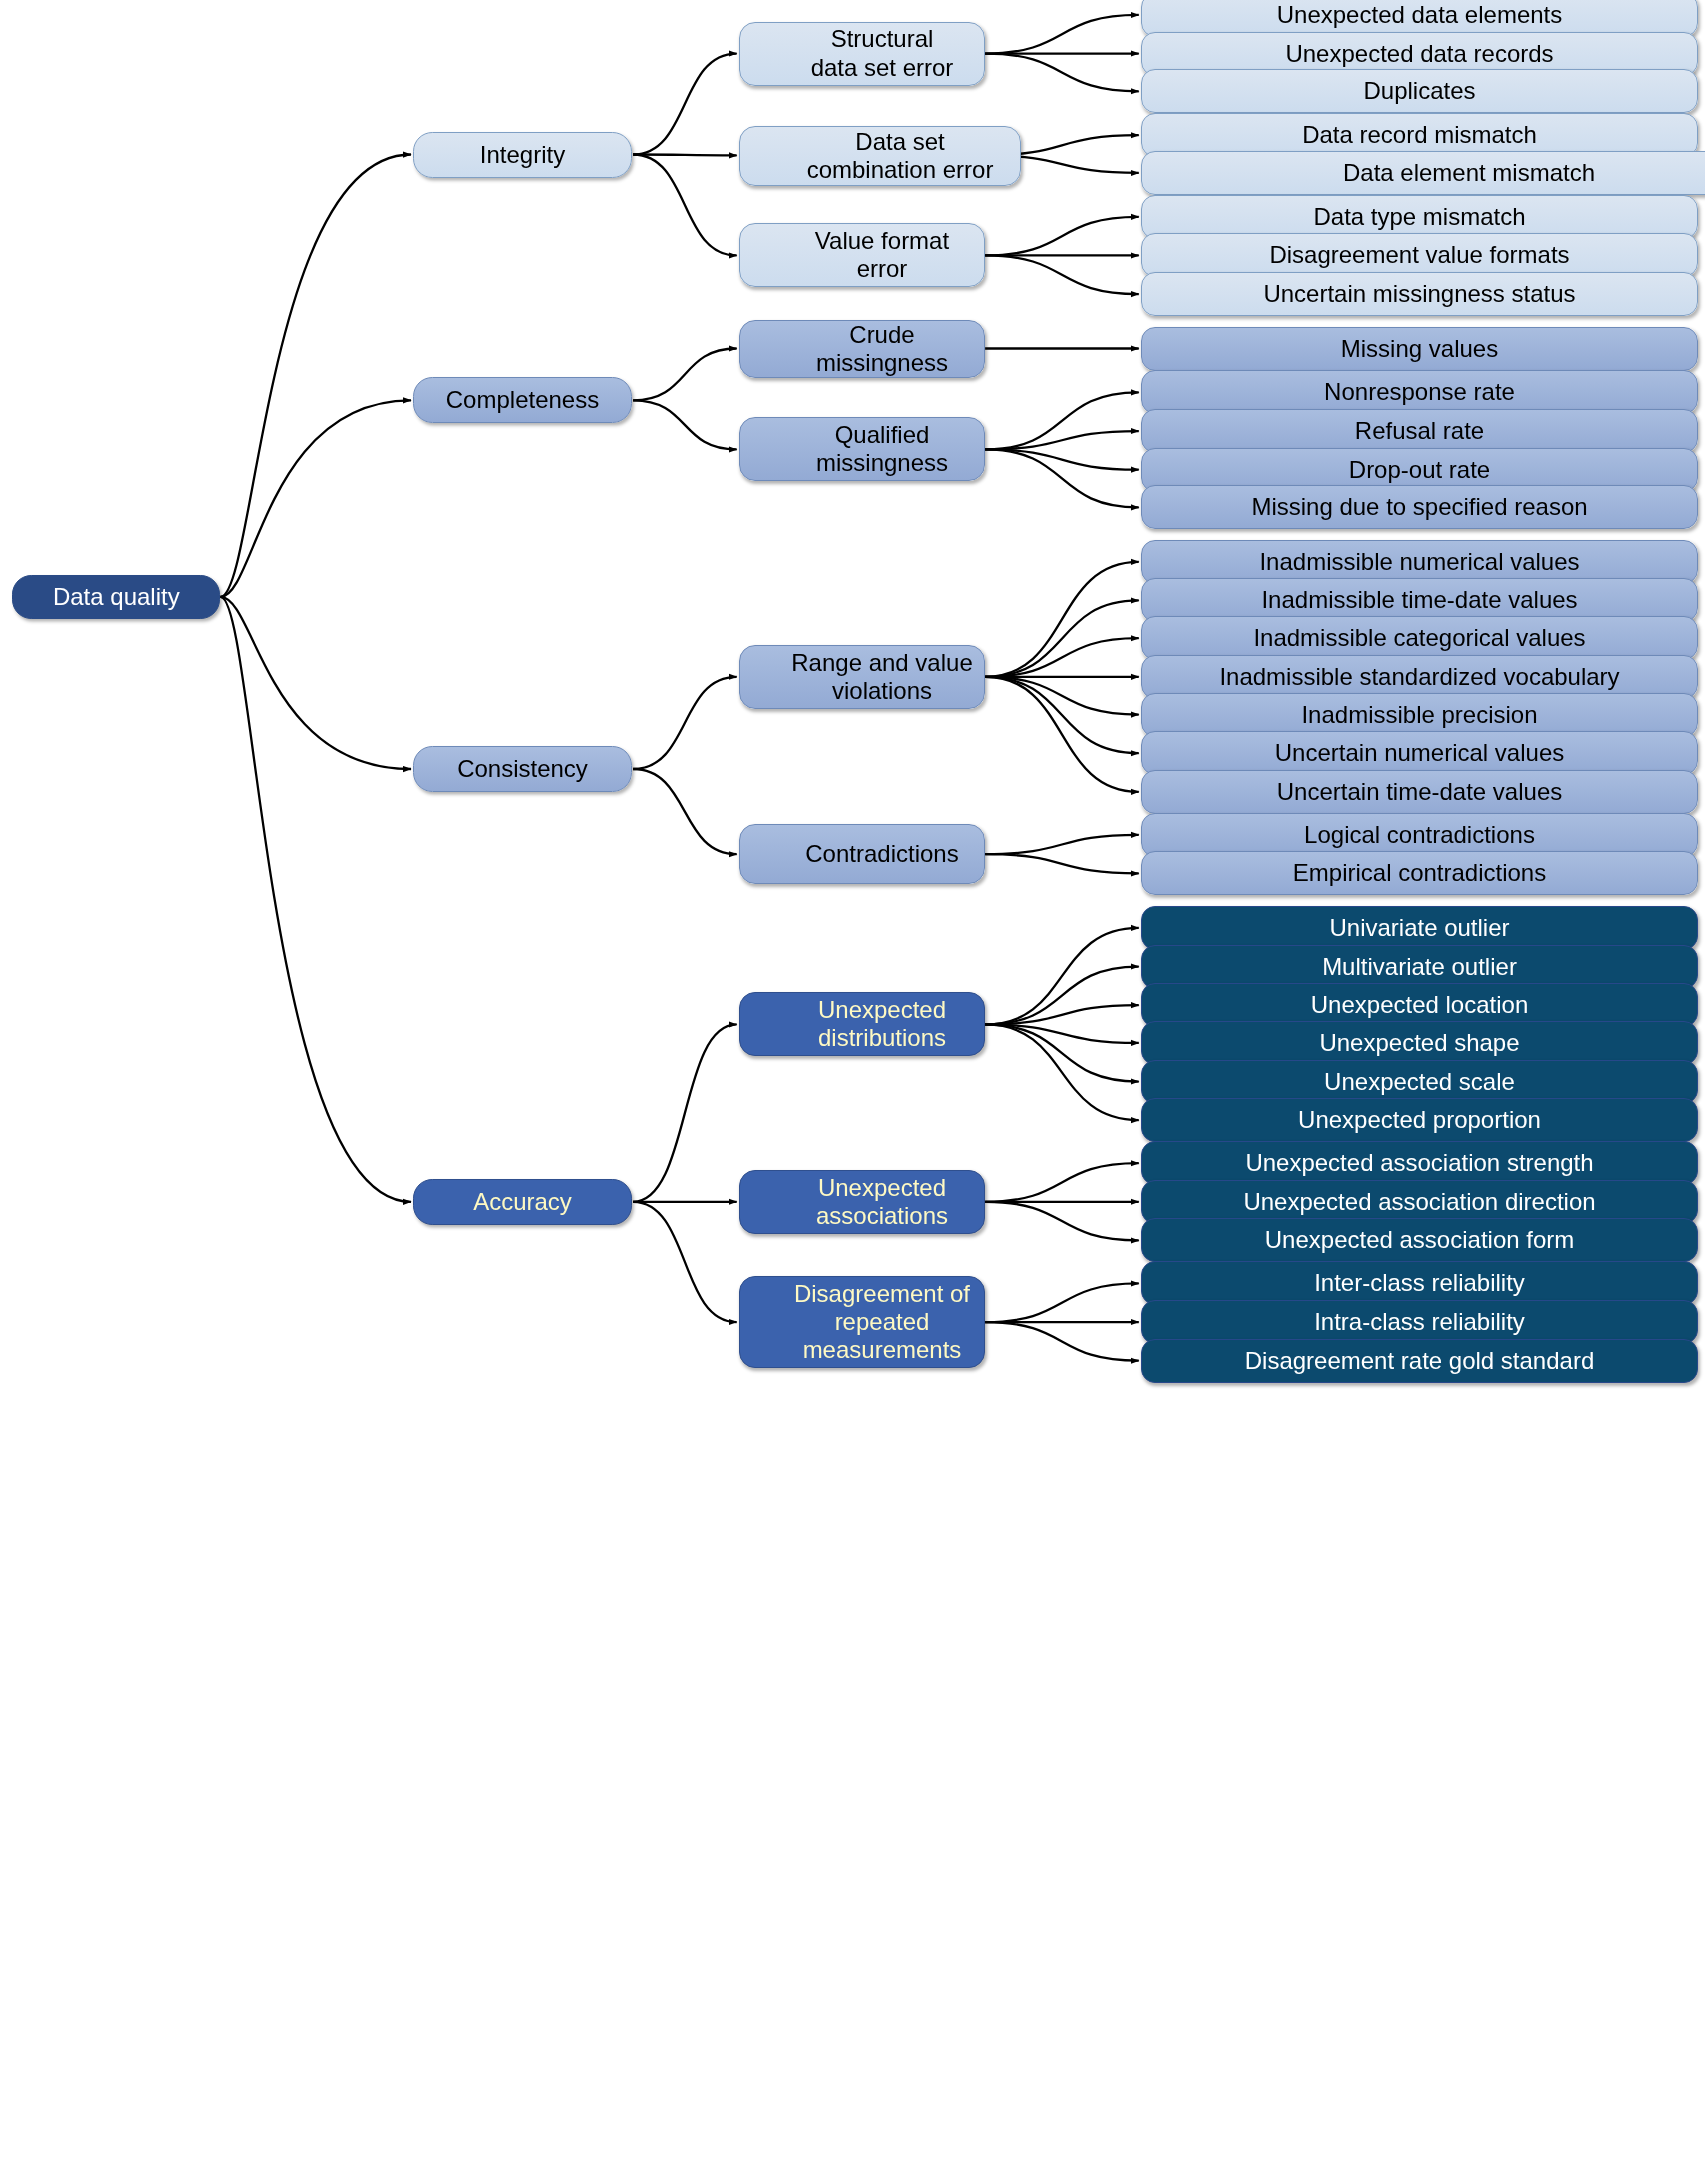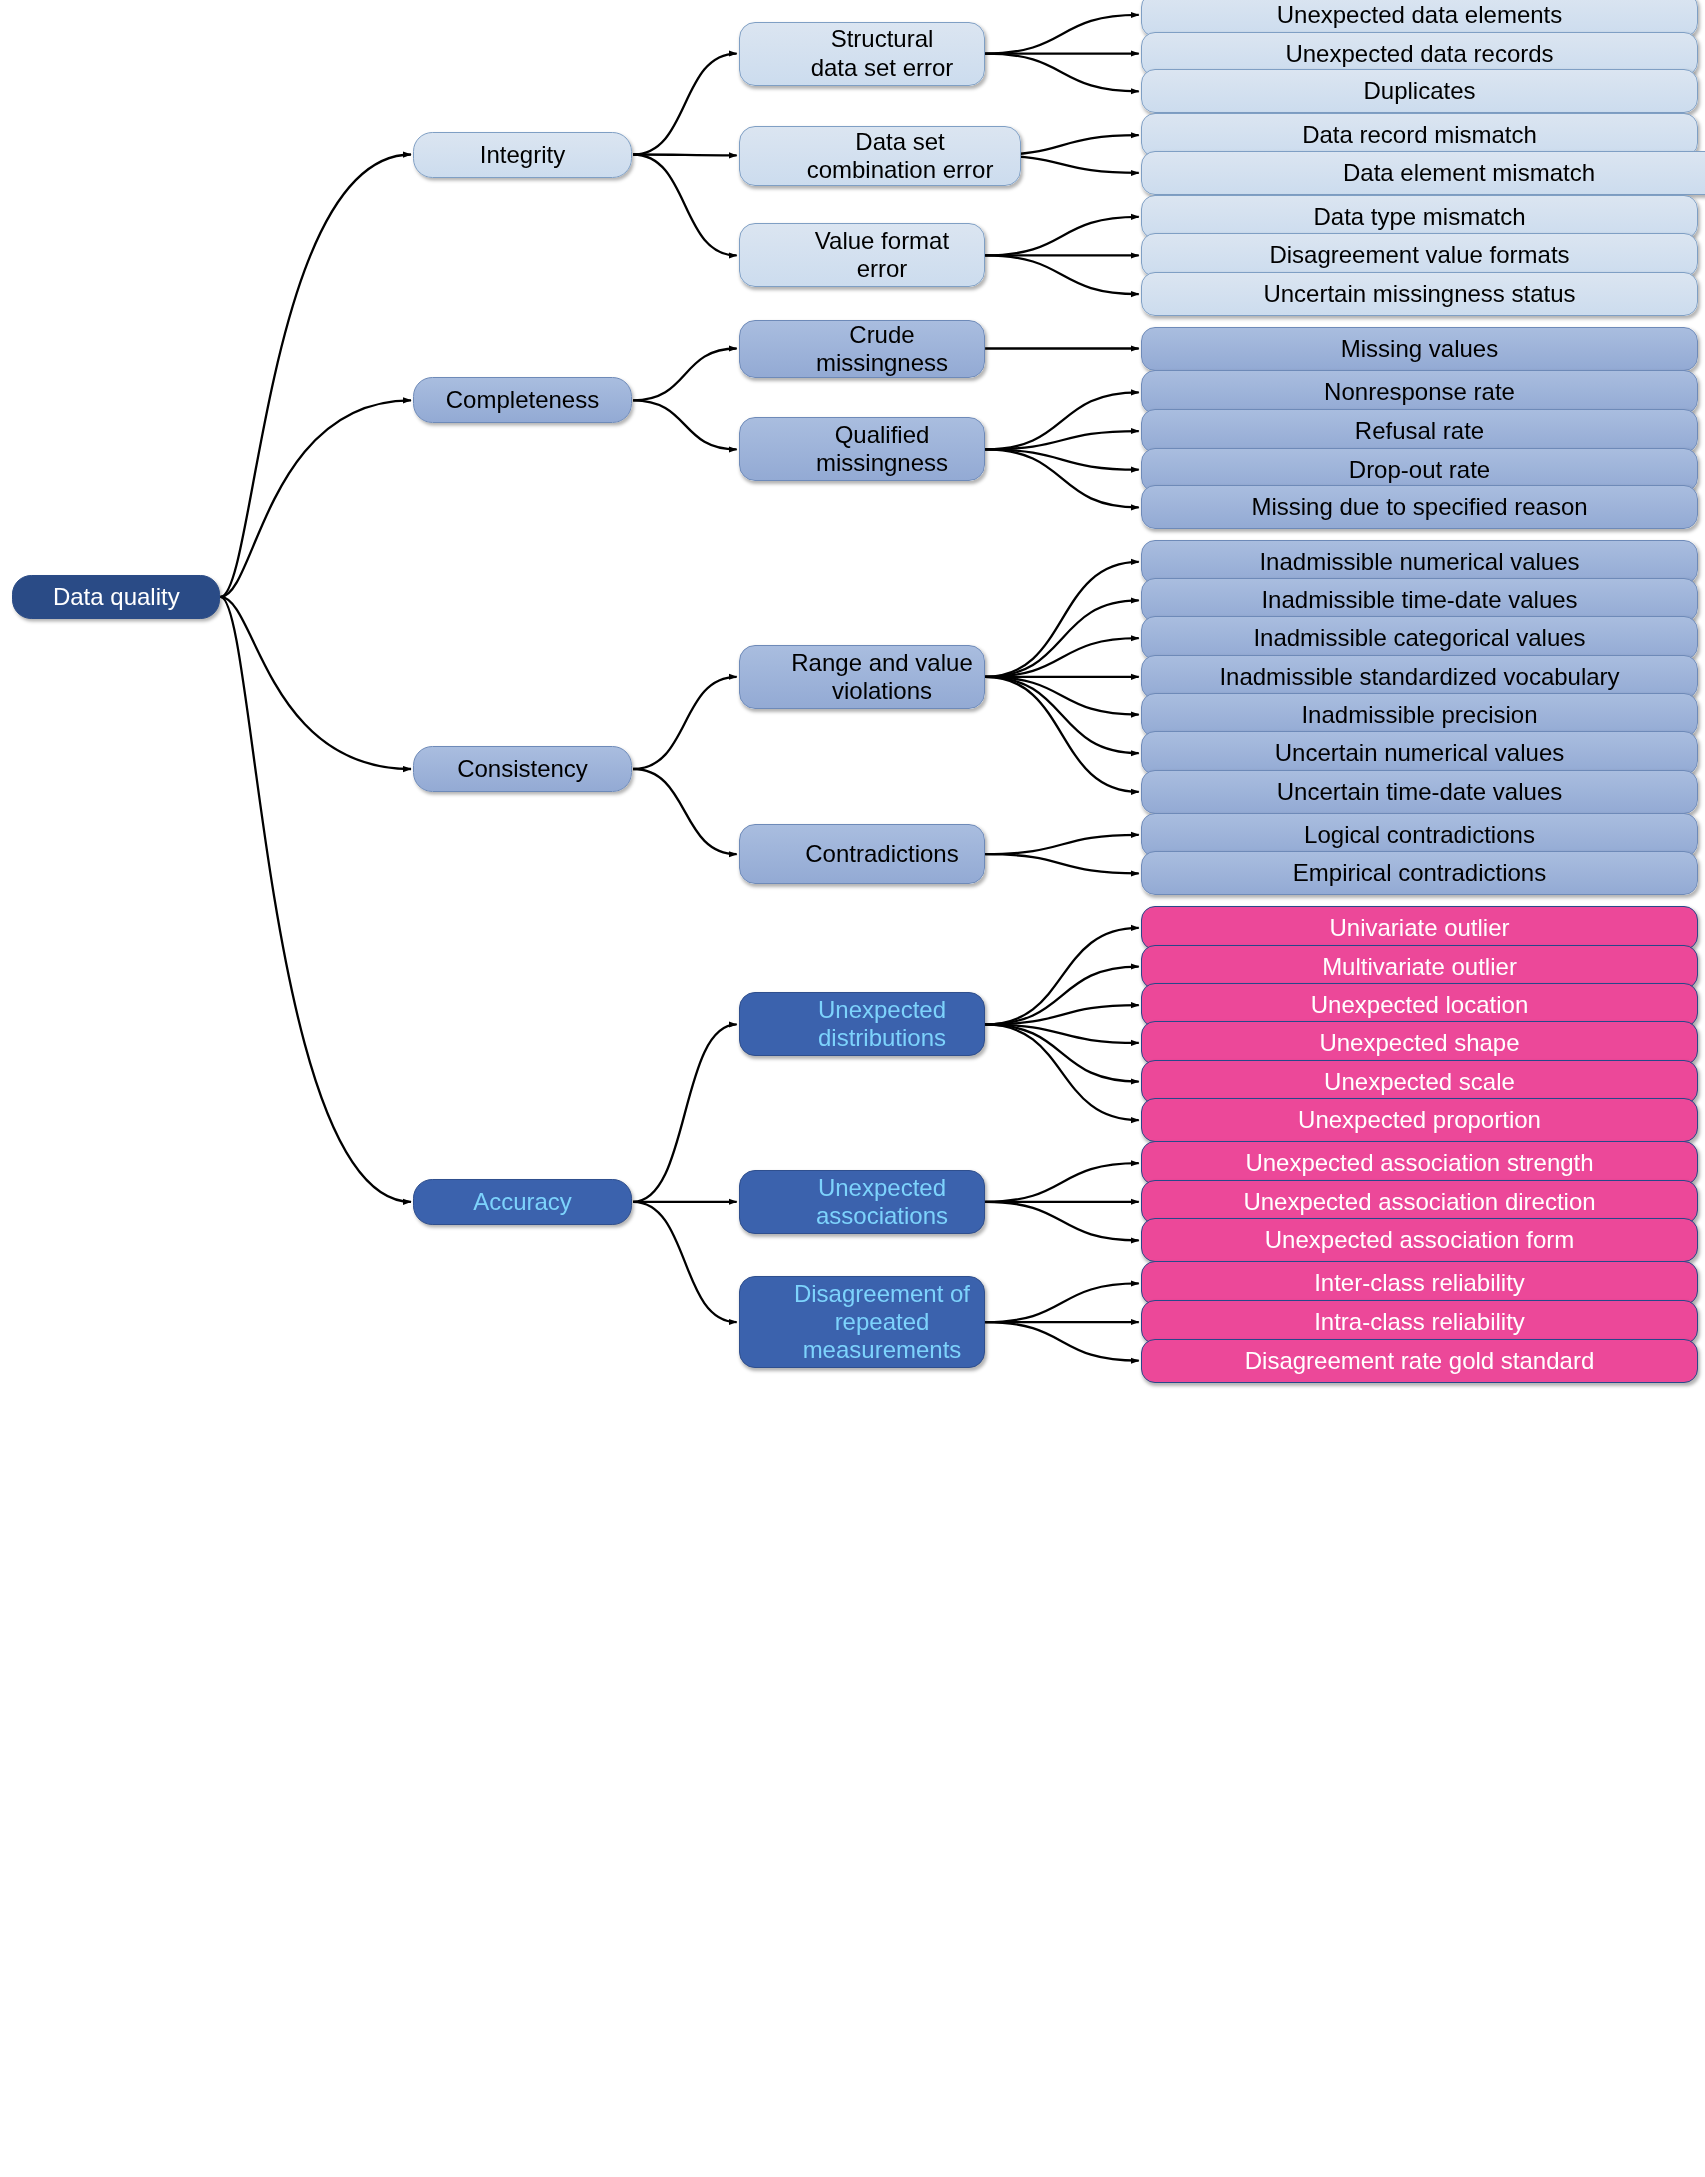--- a/index.html
+++ b/index.html
@@ -10,22 +10,22 @@
         text-align:center;border-radius:16px;border:0.9px solid #41719c;
         box-shadow:1.8px 2.6px 3.5px rgba(0,0,0,0.30);line-height:1.18;}
   .node span{display:block;padding:0 8.8px;white-space:pre-line;}
   
   .tone-root{background:#2a4b86;color:#ffffff;border:0.9px solid #2a4b86;border-radius:19.3px;}
   
   .tone-a{background:linear-gradient(180deg,#dbe5f1 0%,#ccdcee 100%);color:#000000;border-color:#7f9fc4;}
   
   .tone-b{background:linear-gradient(180deg,#a9bddf 0%,#93aad4 100%);color:#000000;border-color:#6e8ab8;}
   
-  .tone-c{background:#3b62ad;color:#7dd3fc;border-color:#2f4f8e;}
-  .tone-c2{background:#ec4899;color:#ffffff;border-color:#27488a;}
+  .tone-c{background:#3b62ad;color:#fef9c3;border-color:#2f4f8e;}
+  .tone-c2{background:#0c4a6e;color:#ffffff;border-color:#27488a;}
   .lvl1{font-size:24px;border-radius:19.3px;}
   .lvl2{font-size:24px;border-radius:16px;padding-left:40px;}
   .lvl3{font-size:24px;border-radius:14px;}
   .root{font-size:24px;}
 </style>
 </head>
 <body>
 
 <div id="stage">
   <svg class="edges" viewBox="0 0 1943 2481">

